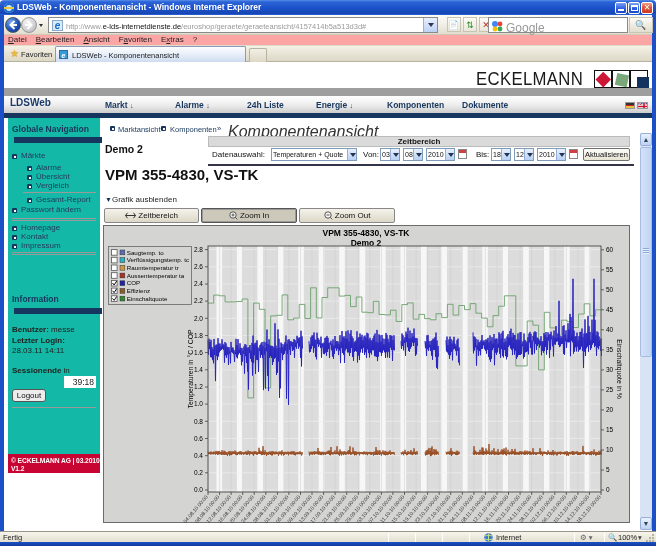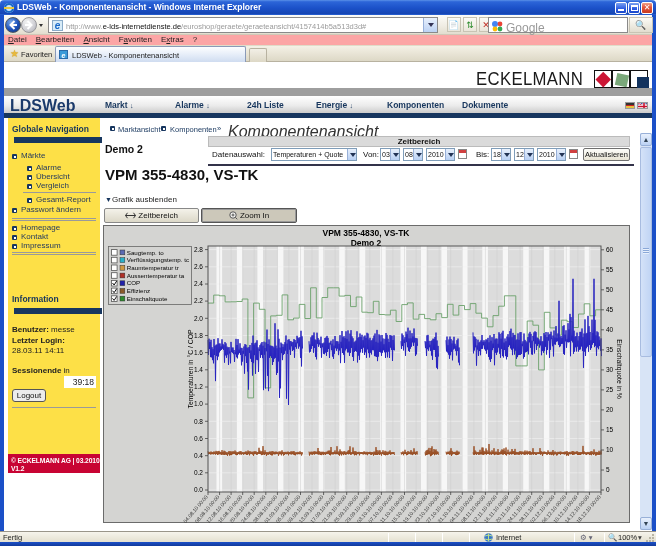--- a/index.html
+++ b/index.html
@@ -46,29 +46,29 @@
 #page{left:4px;top:62px;width:648px;height:469px;background:#fff;overflow:hidden}
 
 #logotext{left:472px;top:6px;font-size:19px;color:#1a1a1a;letter-spacing:0.4px;transform:scale(0.88,1);transform-origin:left top;font-weight:normal}
 .lbox{top:8px;width:18px;height:18px;border:1px solid #111;background:#fff}
 #lb1{left:590px}#lb2{left:608px}#lb3{left:626px}
 #lb1 i{position:absolute;left:3px;top:3px;width:10.5px;height:10.5px;background:#cc1635;transform:rotate(45deg)}
 #lb2 i{position:absolute;left:2.5px;top:2.5px;width:11.5px;height:11.5px;background:#7aa87a;transform:rotate(12deg)}
 #lb3 i{position:absolute;left:6px;top:6px;width:12px;height:12px;background:#13335e}
 #graybar{left:0;top:26px;width:648px;height:8px;background:#9e9e9e}
 #navband{left:0;top:34px;width:648px;height:17px;background:linear-gradient(#ffffff,#ececec 55%,#cccccc)}
-#ldsweb{left:6px;top:1px;font-size:16px;font-weight:bold;color:#1b3a6b}
+#ldsweb{left:6px;top:1px;font-size:10px;font-weight:bold;color:#1b3a6b}
 .navitem{top:4px;font-size:8.5px;font-weight:bold;color:#17365d}
 .navdn{font-weight:normal;font-size:7px;color:#17365d}
 #flagde{left:621px;top:6px;width:10px;height:7px;border:1px solid #999}
 #flagde i{display:block;height:33.3%}
 #flaggb{left:633px;top:6px;width:11px;height:7px;background:#1c3f94;position:absolute;overflow:hidden;border:1px solid #999}#flaggb svg{display:block}
 #navy1{left:0;top:51px;width:648px;height:5px;background:#17365f}
 
-#sidebar{left:4px;top:56px;width:92px;height:336px;background:#fde047}
+#sidebar{left:4px;top:56px;width:92px;height:336px;background:#14b8a6}
 #sb-h1{left:4px;top:6px;font-size:8.5px;font-weight:bold;color:#17365d}
 #sb-bar1{left:6px;top:19px;width:88px;height:6px;background:#17365f}
 .sbitem{font-size:8px;color:#253a5e;white-space:nowrap}
 .bullet{position:absolute;width:5px;height:5px;background:#17365f;border-radius:1px}
 .bullet:after{content:"";position:absolute;left:1.5px;top:1.5px;width:2px;height:2px;background:#fff}
 .sbsep{position:absolute;height:1px;background:#9a9a9a}
 #sb-h2{left:4px;top:176px;font-size:8.5px;font-weight:bold;color:#17365d}
 #sb-bar2{left:6px;top:190px;width:88px;height:6px;background:#17365f}
 .sbinfo{font-size:8px;color:#222;white-space:nowrap}
 #sess-box{left:56px;top:258px;width:32px;height:12px;background:#fff;font-size:8.5px;color:#222;text-align:right;padding:1px 2px 0 0}
@@ -278,20 +278,24 @@
   <div class="abs" id="zb-line"></div>
   <div class="abs" id="vpmh">VPM 355-4830, VS-TK</div>
   <div class="abs" id="grafik"><b>▼</b>Grafik ausblenden</div>
   <div class="abs zoombtn" id="zb1"><svg width="11" height="7" viewBox="0 0 11 7" style="vertical-align:-1px">
         <path d="M2.5 0.8 L0.5 3.5 L2.5 6.2 M8.5 0.8 L10.5 3.5 L8.5 6.2 M0.5 3.5 H10.5" fill="none" stroke="#333" stroke-width="1"></path>
       </svg> Zeitbereich</div>
   <div class="abs zoombtn" id="zb2"><svg width="9" height="9" viewBox="0 0 9 9" style="vertical-align:-1.5px">
         <circle cx="4" cy="4" r="3.2" fill="#f8f8f4" stroke="#555" stroke-width="1"></circle>
         <path d="M4 2.5 V5.5 M2.5 4 H5.5 M6.3 6.3 L8.3 8.3" stroke="#555" stroke-width="1" fill="none"></path>
       </svg> Zoom In</div>
+  <div class="abs zoombtn" id="zb3"><svg width="9" height="9" viewBox="0 0 9 9" style="vertical-align:-1.5px">
+        <circle cx="4" cy="4" r="3.2" fill="#f8f8f4" stroke="#555" stroke-width="1"></circle>
+        <path d="M2.5 4 H5.5 M6.3 6.3 L8.3 8.3" stroke="#555" stroke-width="1" fill="none"></path>
+      </svg> Zoom Out</div>
   <div class="abs" id="chart">
       <svg width="527" height="298" viewBox="0 0 527 298" style="position:absolute;left:0;top:0">
 <rect x="0.5" y="0.5" width="526" height="297" fill="#d4d4d2" stroke="#6b6b6b"></rect>
 <text x="263" y="11" font-family="Liberation Sans, sans-serif" font-size="8.5" font-weight="bold" fill="#000" text-anchor="middle">VPM 355-4830, VS-TK</text>
 <text x="263" y="21" font-family="Liberation Sans, sans-serif" font-size="8.5" font-weight="bold" fill="#000" text-anchor="middle">Demo 2</text>
 <rect x="105.0" y="21.0" width="393.0" height="246.0" fill="#dcdcdc"></rect>
 <rect x="113.5" y="21.0" width="5.6" height="246.0" fill="#f7f7f7"></rect>
 <rect x="133.9" y="21.0" width="5.6" height="246.0" fill="#f7f7f7"></rect>
 <rect x="154.4" y="21.0" width="5.6" height="246.0" fill="#f7f7f7"></rect>
 <rect x="174.8" y="21.0" width="5.6" height="246.0" fill="#f7f7f7"></rect>

